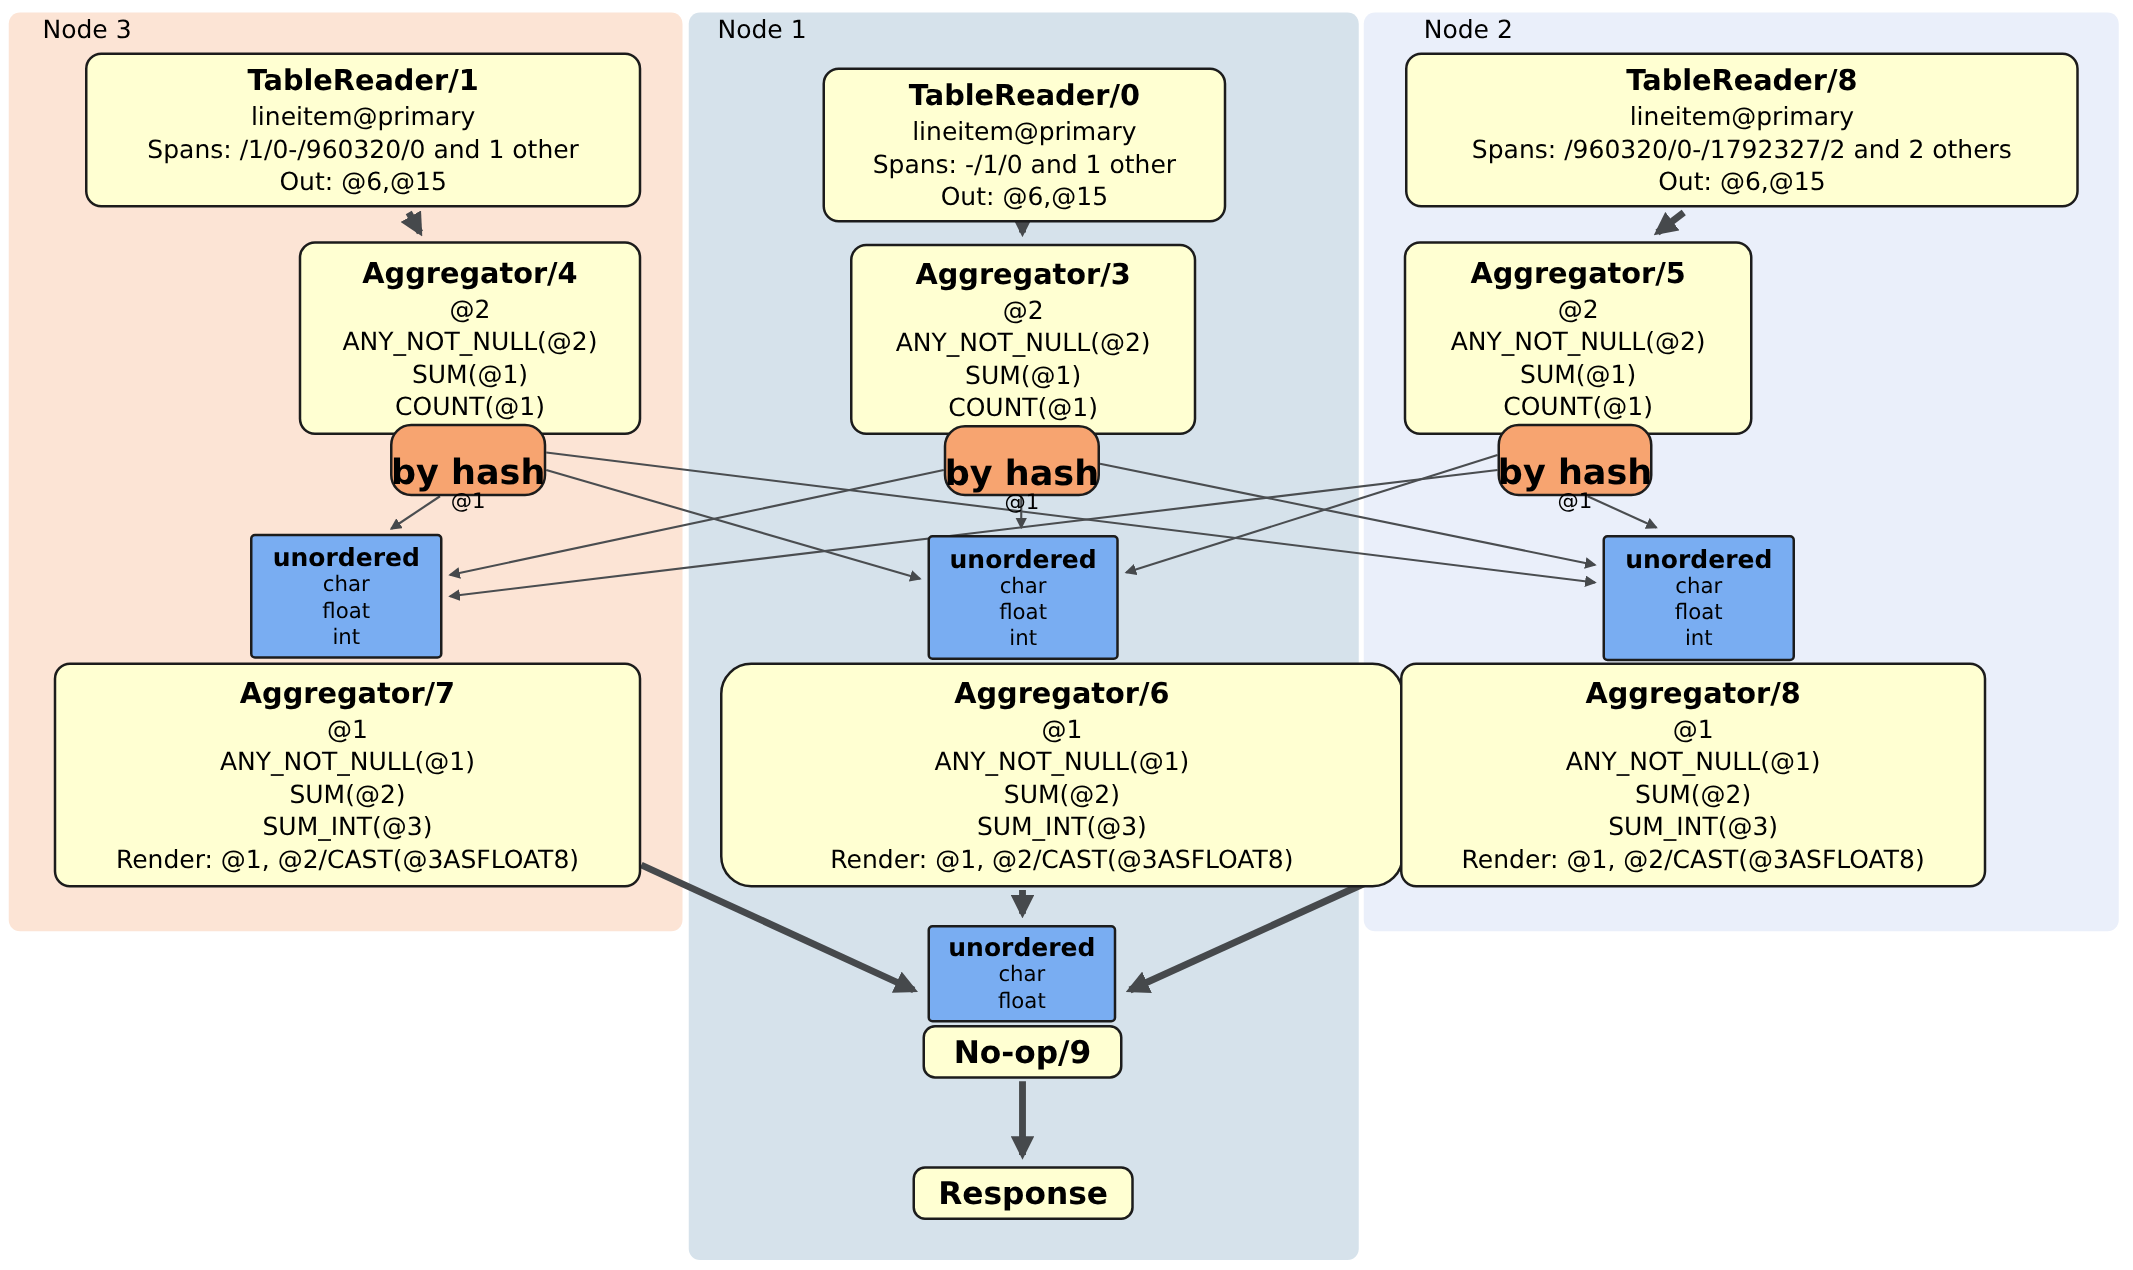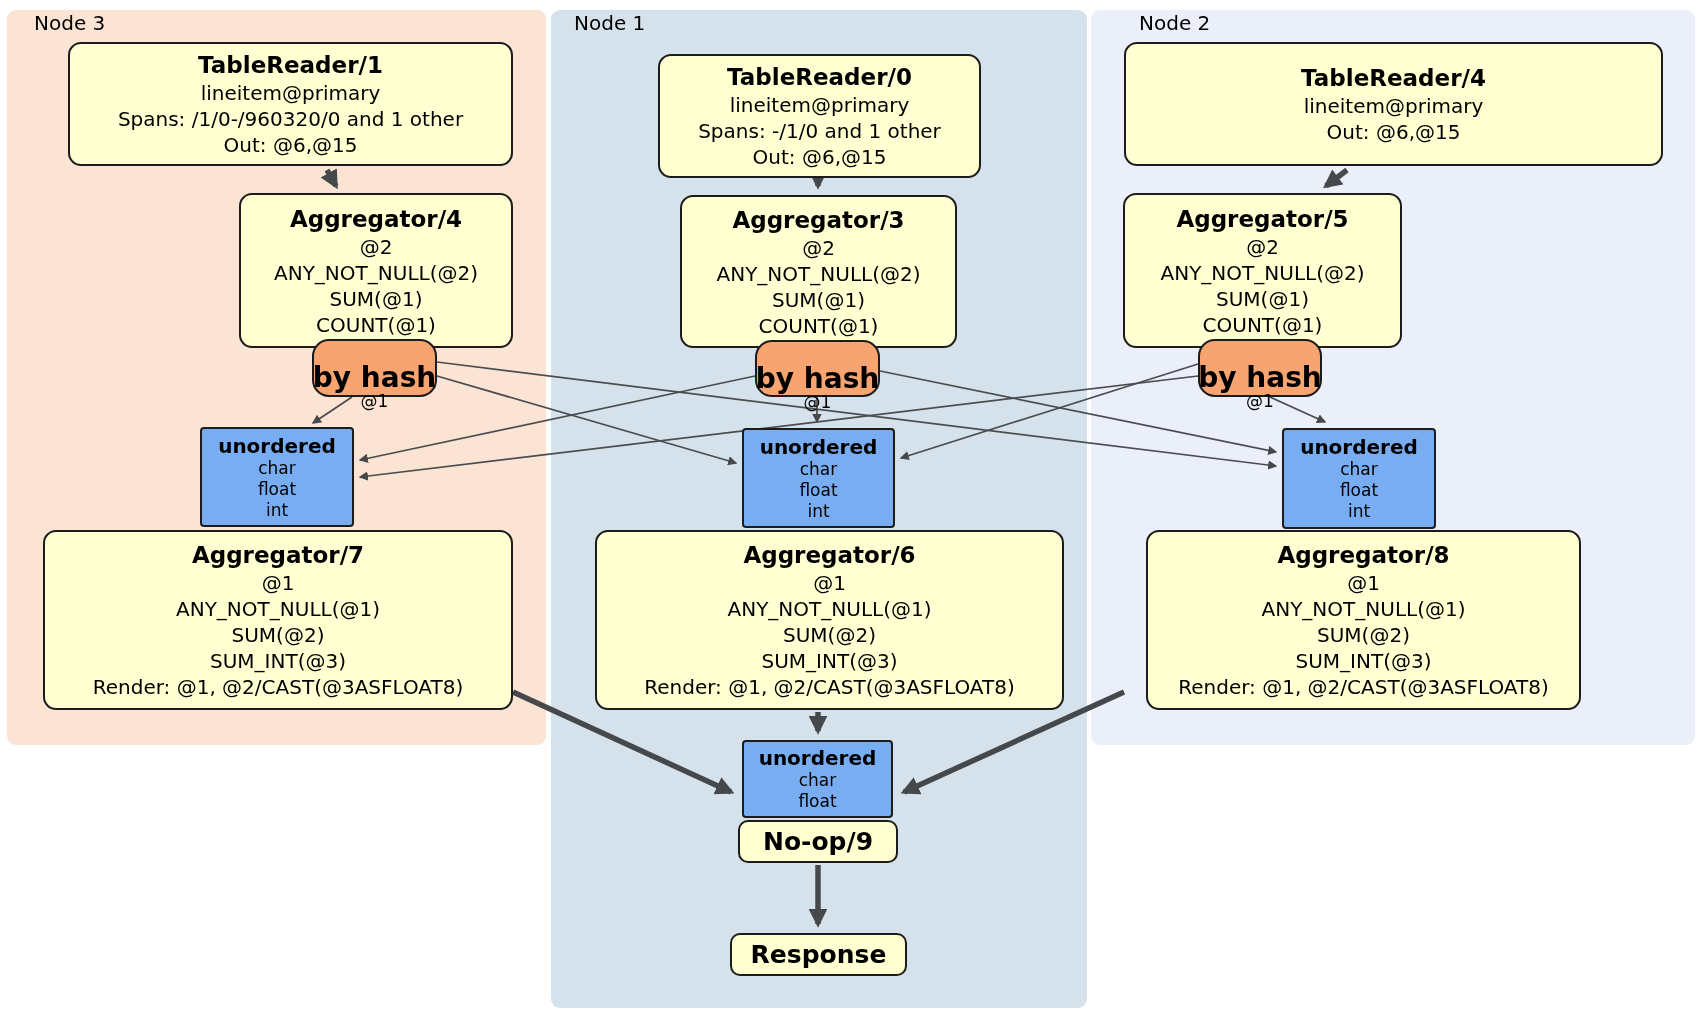--- a/index.html
+++ b/index.html
@@ -124,63 +124,64 @@
   <div class="nodebox router" style="left:755px;top:340px;width:125px;height:57px;">
     <div class="router-title">by hash</div>
     <div class="router-line">@1</div>
   </div>
   <div class="nodebox sync" style="left:742px;top:428px;width:153px;height:100px;">
     <div class="sync-title">unordered</div>
     <div class="sync-line">char</div>
     <div class="sync-line">float</div>
     <div class="sync-line">int</div>
   </div>
-  <div class="nodebox" style="left:595px;top:530px;width:469px;height:180px;">
+  <div class="nodebox" style="left:576px;top:530px;width:547px;height:180px;border-radius:25px;">
     <div class="proc-title">Aggregator/6</div>
     <div class="proc-line">@1</div>
     <div class="proc-line">ANY_NOT_NULL(@1)</div>
     <div class="proc-line">SUM(@2)</div>
     <div class="proc-line">SUM_INT(@3)</div>
     <div class="proc-line">Render: @1, @2/CAST(@3ASFLOAT8)</div>
   </div>
   <div class="nodebox sync" style="left:742px;top:740px;width:151px;height:78px;">
     <div class="sync-title">unordered</div>
     <div class="sync-line">char</div>
     <div class="sync-line">float</div>
   </div>
   <div class="nodebox term" style="left:738px;top:820px;width:160px;height:43px;">
     <div class="term-title">No-op/9</div>
   </div>
   <div class="nodebox term" style="left:730px;top:933px;width:177px;height:43px;">
     <div class="term-title">Response</div>
   </div>
 
   <div class="nodebox" style="left:1124px;top:42px;width:539px;height:124px;">
-    <div class="proc-title">TableReader/4</div>
+    <div class="proc-title">TableReader/8</div>
     <div class="proc-line">lineitem@primary</div>
+    <div class="proc-line">Spans: /960320/0-/1792327/2 and 2 others</div>
     <div class="proc-line">Out: @6,@15</div>
   </div>
   <div class="nodebox" style="left:1123px;top:193px;width:279px;height:155px;">
     <div class="proc-title">Aggregator/5</div>
     <div class="proc-line">@2</div>
     <div class="proc-line">ANY_NOT_NULL(@2)</div>
     <div class="proc-line">SUM(@1)</div>
     <div class="proc-line">COUNT(@1)</div>
   </div>
   <div class="nodebox router" style="left:1198px;top:339px;width:124px;height:58px;">
     <div class="router-title">by hash</div>
     <div class="router-line">@1</div>
   </div>
   <div class="nodebox sync" style="left:1282px;top:428px;width:154px;height:101px;">
     <div class="sync-title">unordered</div>
     <div class="sync-line">char</div>
     <div class="sync-line">float</div>
     <div class="sync-line">int</div>
   </div>
-  <div class="nodebox" style="left:1146px;top:530px;width:435px;height:180px;">
+  <div class="nodebox" style="left:1120px;top:530px;width:469px;height:180px;">
     <div class="proc-title">Aggregator/8</div>
     <div class="proc-line">@1</div>
     <div class="proc-line">ANY_NOT_NULL(@1)</div>
     <div class="proc-line">SUM(@2)</div>
     <div class="proc-line">SUM_INT(@3)</div>
     <div class="proc-line">Render: @1, @2/CAST(@3ASFLOAT8)</div>
   </div>
 
 </div>
 

